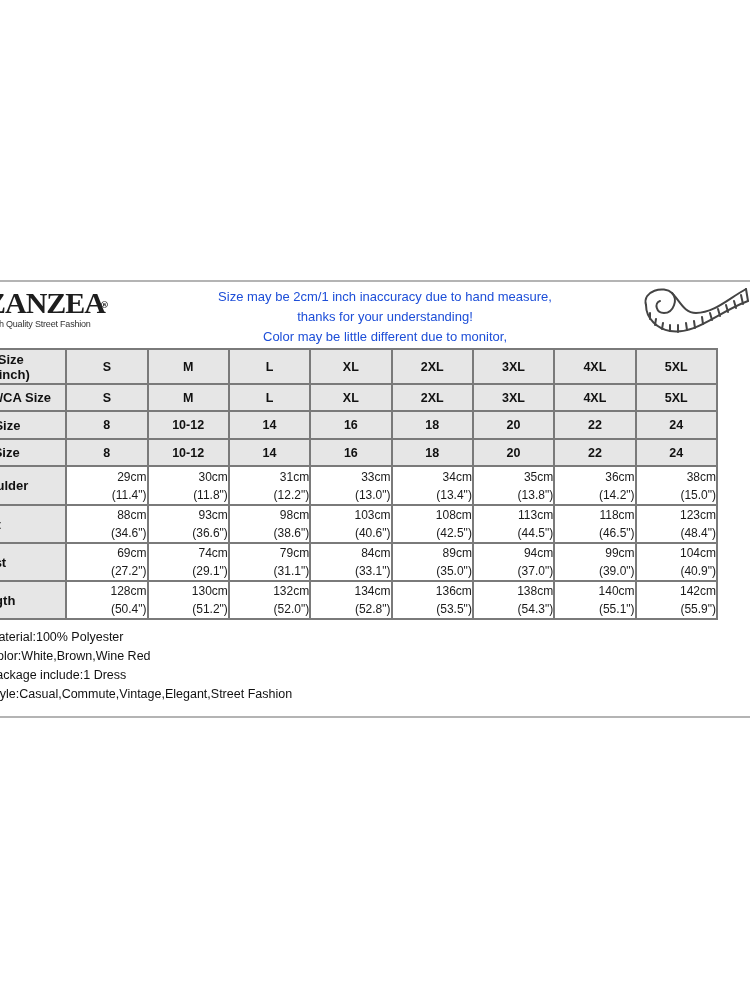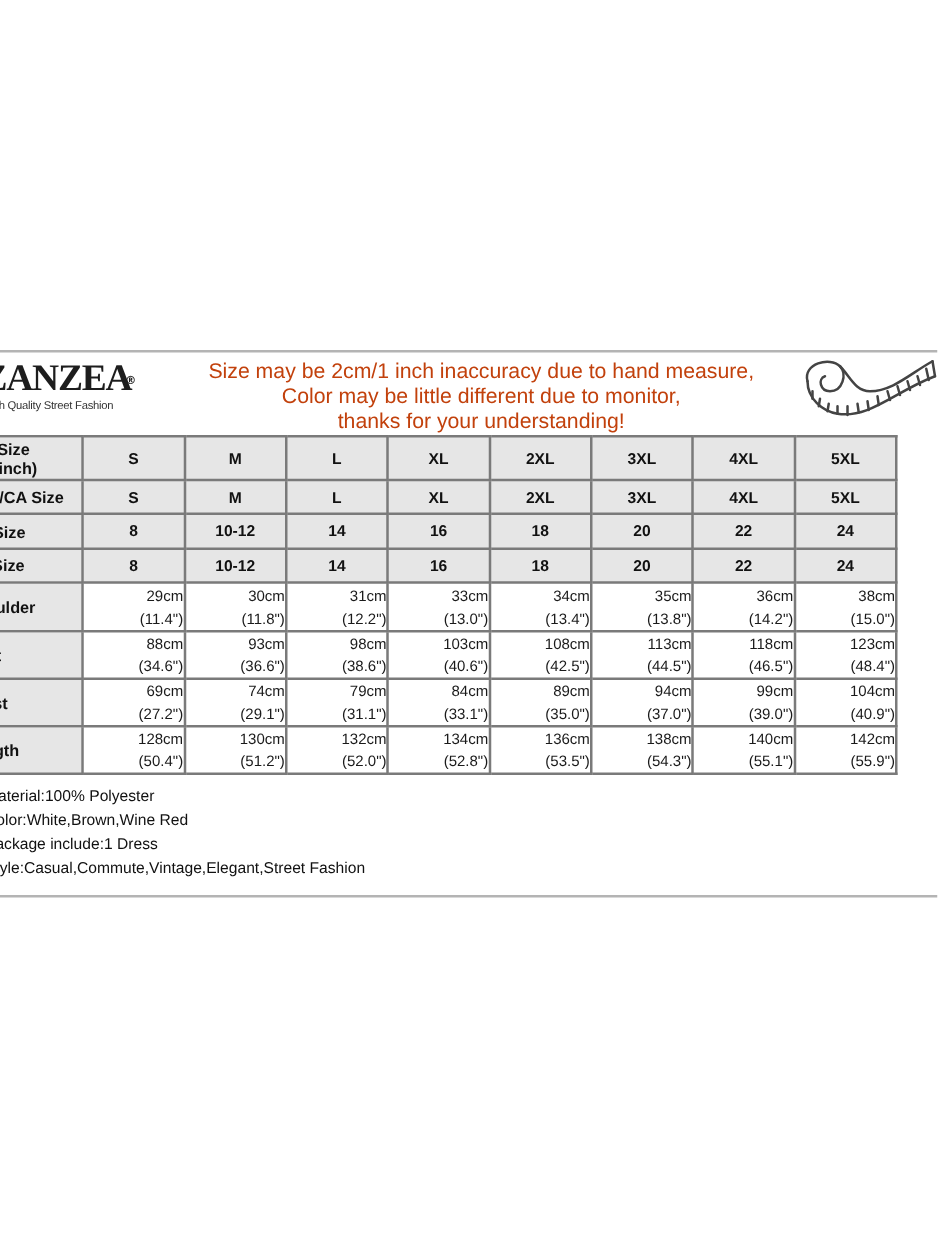--- a/index.html
+++ b/index.html
@@ -5,21 +5,21 @@
   html, body { margin:0; padding:0; }
   body { width:750px; height:1000px; background:#ffffff; position:relative; overflow:hidden;
          font-family: "Liberation Sans", "DejaVu Sans", sans-serif; color:#111; }
   .rule { position:absolute; left:0; width:750px; height:2px; background:#b4b4b4; }
   .logo { position:absolute; left:-14px; top:288px; width:130px; }
   .logo-word { font-family: "Liberation Serif", "DejaVu Serif", serif; font-size:30px; font-weight:bold;
                letter-spacing:-1px; color:#1d1d1d; line-height:30px; position:relative; }
   .logo-reg { position:absolute; left:114px; top:2px; font-size:9px; font-family:"DejaVu Sans", sans-serif; }
   .logo-tag { font-size:9px; color:#333; margin-top:1px; white-space:nowrap; letter-spacing:-0.2px; }
   .notice { position:absolute; left:150px; top:287px; width:470px; text-align:center;
-            font-size:17px; line-height:20px; color:#c2410c; }
+            font-size:13px; line-height:20px; color:#1d4ed8; }
   .tape { position:absolute; left:636px; top:283px; width:116px; height:64px; }
   table.size { position:absolute; left:-32px; top:348px; border-collapse:collapse; table-layout:fixed; }
   table.size td { border:2px solid #7a7a7a; text-align:center; padding:0; font-size:12px; }
   table.size td.hdr { background:#e6e6e6; font-weight:bold; font-size:12.5px; }
   table.size td.lbl { background:#e6e6e6; font-weight:bold; font-size:13px; text-align:left; padding-left:2px;
                       white-space:nowrap; overflow:hidden; }
   table.size td.val { background:#ffffff; font-size:12px; line-height:18px; color:#1a1a1a;text-align:right; }
   .spec { position:absolute; left:-12px; top:628px; font-size:12.5px; line-height:19px; color:#111; }
   .spec div { white-space:nowrap; }
 </style>
@@ -31,22 +31,22 @@
 <div class="logo">
   <div class="logo-word">
     <span>ZANZEA</span>
     <span class="logo-reg">®</span>
   </div>
   <div class="logo-tag">High Quality Street Fashion</div>
 </div>
 
 <div class="notice">
   <div>Size may be 2cm/1 inch inaccuracy due to hand measure,</div>
+  <div>thanks for your understanding!</div>
   <div>Color may be little different due to monitor,</div>
-  <div>thanks for your understanding!</div>
 </div>
 
 <svg class="tape" viewBox="0 0 116 64" fill="none" stroke="#444" stroke-width="2" stroke-linecap="round" stroke-linejoin="round">
   <path d="M10 22 C6 8, 28 2, 36 10 C42 16, 38 30, 28 30 C20 30, 18 20, 24 18"></path>
   <path d="M10 22 C10 36, 22 46, 34 48 C60 52, 80 30, 112 18"></path>
   <path d="M36 10 C44 18, 48 30, 60 30 C78 30, 92 16, 110 6"></path>
   <path d="M110 6 L112 18"></path>
   <path d="M14 30 L14 36 M20 36 L19 42 M27 40 L26 46 M34 42 L34 48 M42 42 L42 49 M50 40 L51 47 M58 38 L59 45 M66 34 L67 41 M74 30 L76 37 M82 26 L84 33 M90 22 L92 29 M98 18 L100 25 M105 12 L107 21"></path>
 </svg>
 

